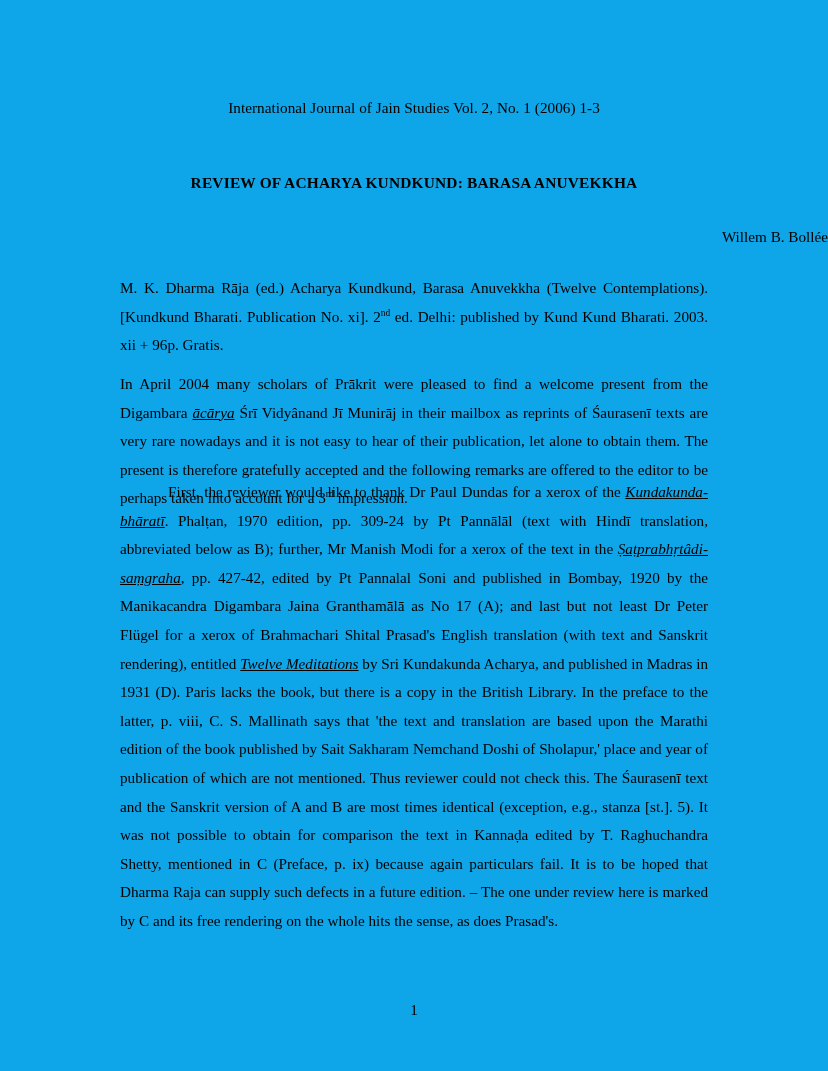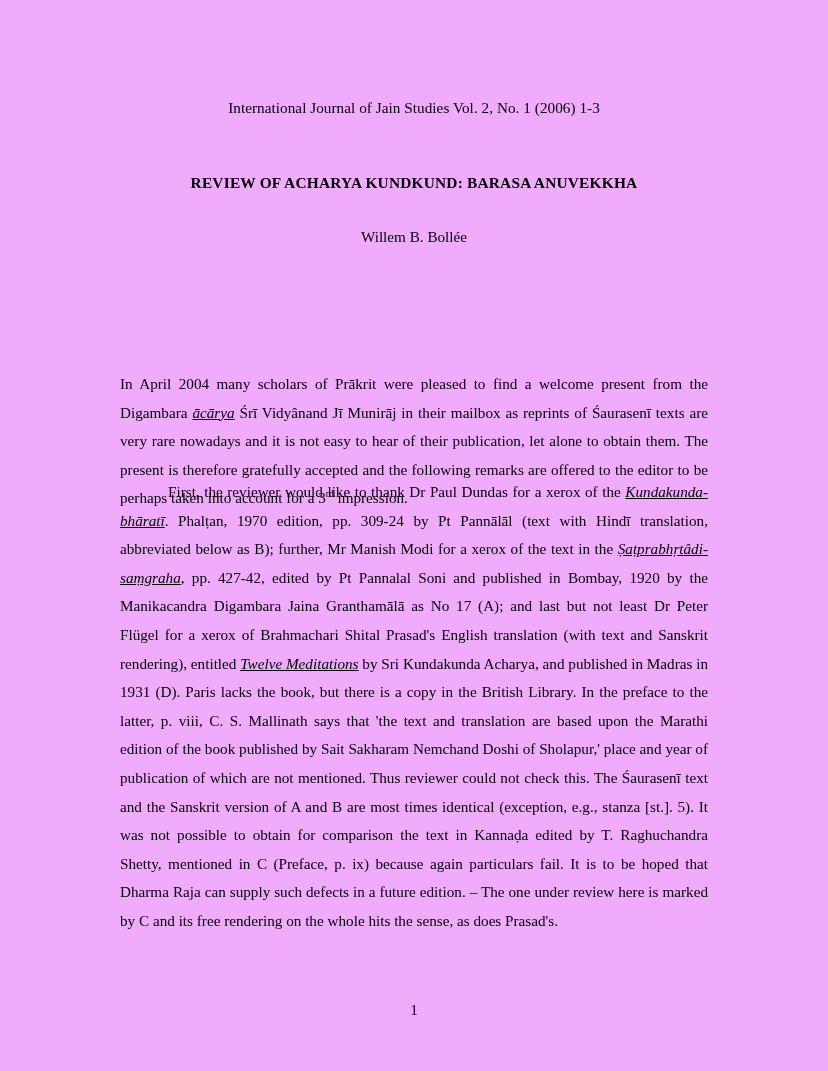--- a/index.html
+++ b/index.html
@@ -15,21 +15,21 @@
     position: relative;
     overflow: hidden;
   }
 
   .page {
     position: absolute;
     left: 0;
     top: 0;
     width: 828px;
     height: 1071px;
-    background: #f0abfc;
+    background: #0ea5e9;
   }
 
   
   .running-head {
     position: absolute;
     left: 0;
     top: 98px;
     width: 828px;
     text-align: center;
     font-size: 15.2px;
@@ -49,21 +49,21 @@
     line-height: 22px;
     letter-spacing: 0.2px;
   }
 
   
   .author {
     position: absolute;
     left: 0;
     top: 226px;
     width: 828px;
-    text-align: center;
+    text-align: right;
     font-size: 15.2px;
     line-height: 22px;
   }
 
   
   .body-block {
     position: absolute;
     left: 120px;
     width: 588px;
     font-size: 15.2px;
@@ -112,20 +112,23 @@
 <body>
 
 <div class="page">
 
   <div class="running-head">International Journal of Jain Studies Vol. 2, No. 1 (2006) 1-3</div>
 
   <div class="article-title">REVIEW OF ACHARYA KUNDKUND: BARASA ANUVEKKHA</div>
 
   <div class="author">Willem B. Bollée</div>
 
+  <div class="body-block p-citation">
+    <p><span>M. K. Dharma Rāja (ed.) Acharya Kundkund, Barasa Anuvekkha (Twelve Contemplations). [Kundkund Bharati. Publication No. xi]. 2</span><sup>nd</sup><span> ed. Delhi: published by Kund Kund Bharati. 2003. xii + 96p.  Gratis.</span></p>
+  </div>
 
   <div class="body-block p-intro">
     <p><span>In April 2004 many scholars of Prākrit were pleased to find a welcome present from the Digambara </span><i>ācārya</i><span> Śrī Vidyânand Jī Munirāj in their mailbox as reprints of Śaurasenī texts are very rare nowadays and it is not easy to hear of their publication, let alone to obtain them. The present is therefore gratefully accepted and the following remarks are offered to the editor to be perhaps taken into account for a 3</span><sup>rd</sup><span> impression.</span></p>
   </div>
 
   <div class="body-block p-first">
     <p class="indent-first"><span>First, the reviewer would like to thank Dr Paul Dundas for a xerox of the </span><i>Kundakunda-bhāratī</i><span>. Phalṭan, 1970 edition, pp. 309-24 by Pt Pannālāl (text with Hindī translation, abbreviated below as B); further, Mr Manish Modi for a xerox of the text in the </span><i>Ṣaṭprabhṛtâdi-saṃgraha</i><span>, pp. 427-42, edited by Pt Pannalal Soni and published in Bombay, 1920 by the Manikacandra Digambara Jaina Granthamālā as No 17 (A); and last but not least Dr Peter Flügel for a xerox of Brahmachari Shital Prasad's English translation (with text and Sanskrit rendering), entitled </span><i>Twelve Meditations</i><span> by Sri Kundakunda Acharya, and published in Madras in 1931 (D). Paris lacks the book, but there is a copy in the British Library. In the preface to the latter, p. viii, C. S. Mallinath says that 'the text and translation are based upon the Marathi edition of the book published by Sait Sakharam Nemchand Doshi of Sholapur,' place and year of publication of which are not mentioned. Thus reviewer could not check this. The Śaurasenī text and the Sanskrit version of A and B are most times identical (exception, e.g., stanza [st.]. 5). It was not possible to obtain for comparison the text in Kannaḍa edited by T. Raghuchandra Shetty, mentioned in C (Preface, p. ix) because again particulars fail. It is to be hoped that Dharma Raja can supply such defects in a future edition. – The one under review here is marked by C and its free rendering on the whole hits the sense, as does Prasad's.</span></p>
   </div>
 
   <div class="folio">1</div>

